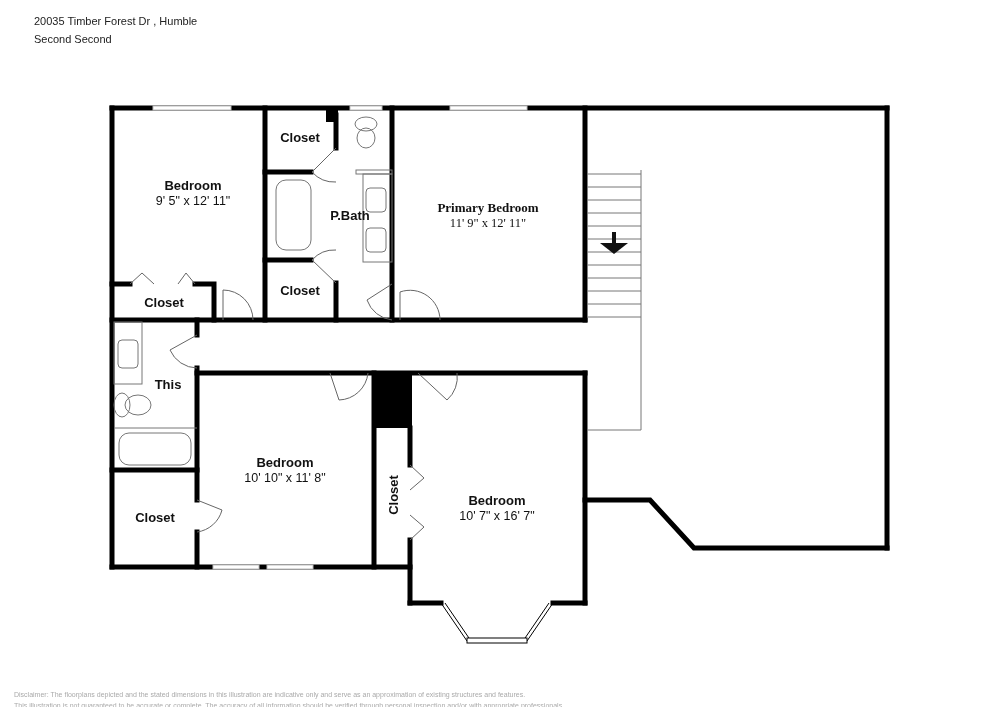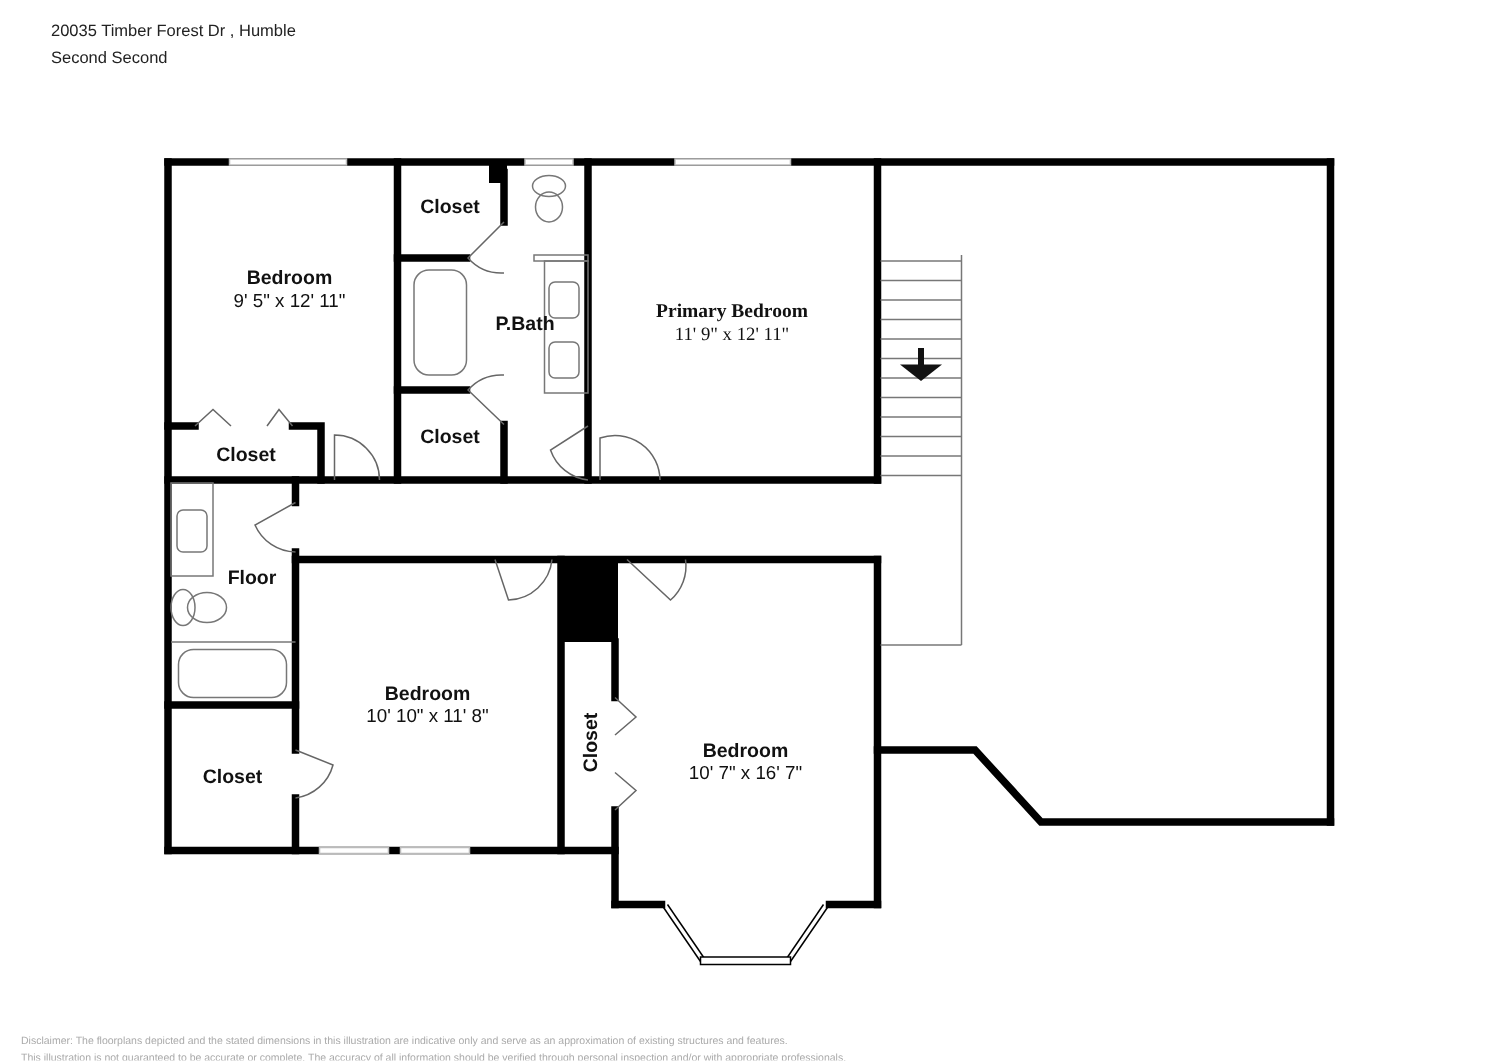--- a/index.html
+++ b/index.html
@@ -157,21 +157,21 @@
   <span class="room-name">Closet</span>
 </div>
 <div class="room-label" style="left:333px;top:216px;padding-left:34px;">
   <span class="room-name">P.Bath</span>
 </div>
 <div class="room-label" style="left:488px;top:215px;font-family:Liberation Serif, serif;">
   <span class="room-name">Primary Bedroom</span>
   <span class="room-dim">11' 9" x 12' 11"</span>
 </div>
 <div class="room-label" style="left:168px;top:385px;">
-  <span class="room-name">Floor</span>
+  <span class="room-name">This</span>
 </div>
 <div class="room-label" style="left:155px;top:518px;">
   <span class="room-name">Closet</span>
 </div>
 <div class="room-label" style="left:285px;top:470px;">
   <span class="room-name">Bedroom</span>
   <span class="room-dim">10' 10" x 11' 8"</span>
 </div>
 <div class="room-label vert" style="left:394px;top:495px;">
   <span class="room-name">Closet</span>

